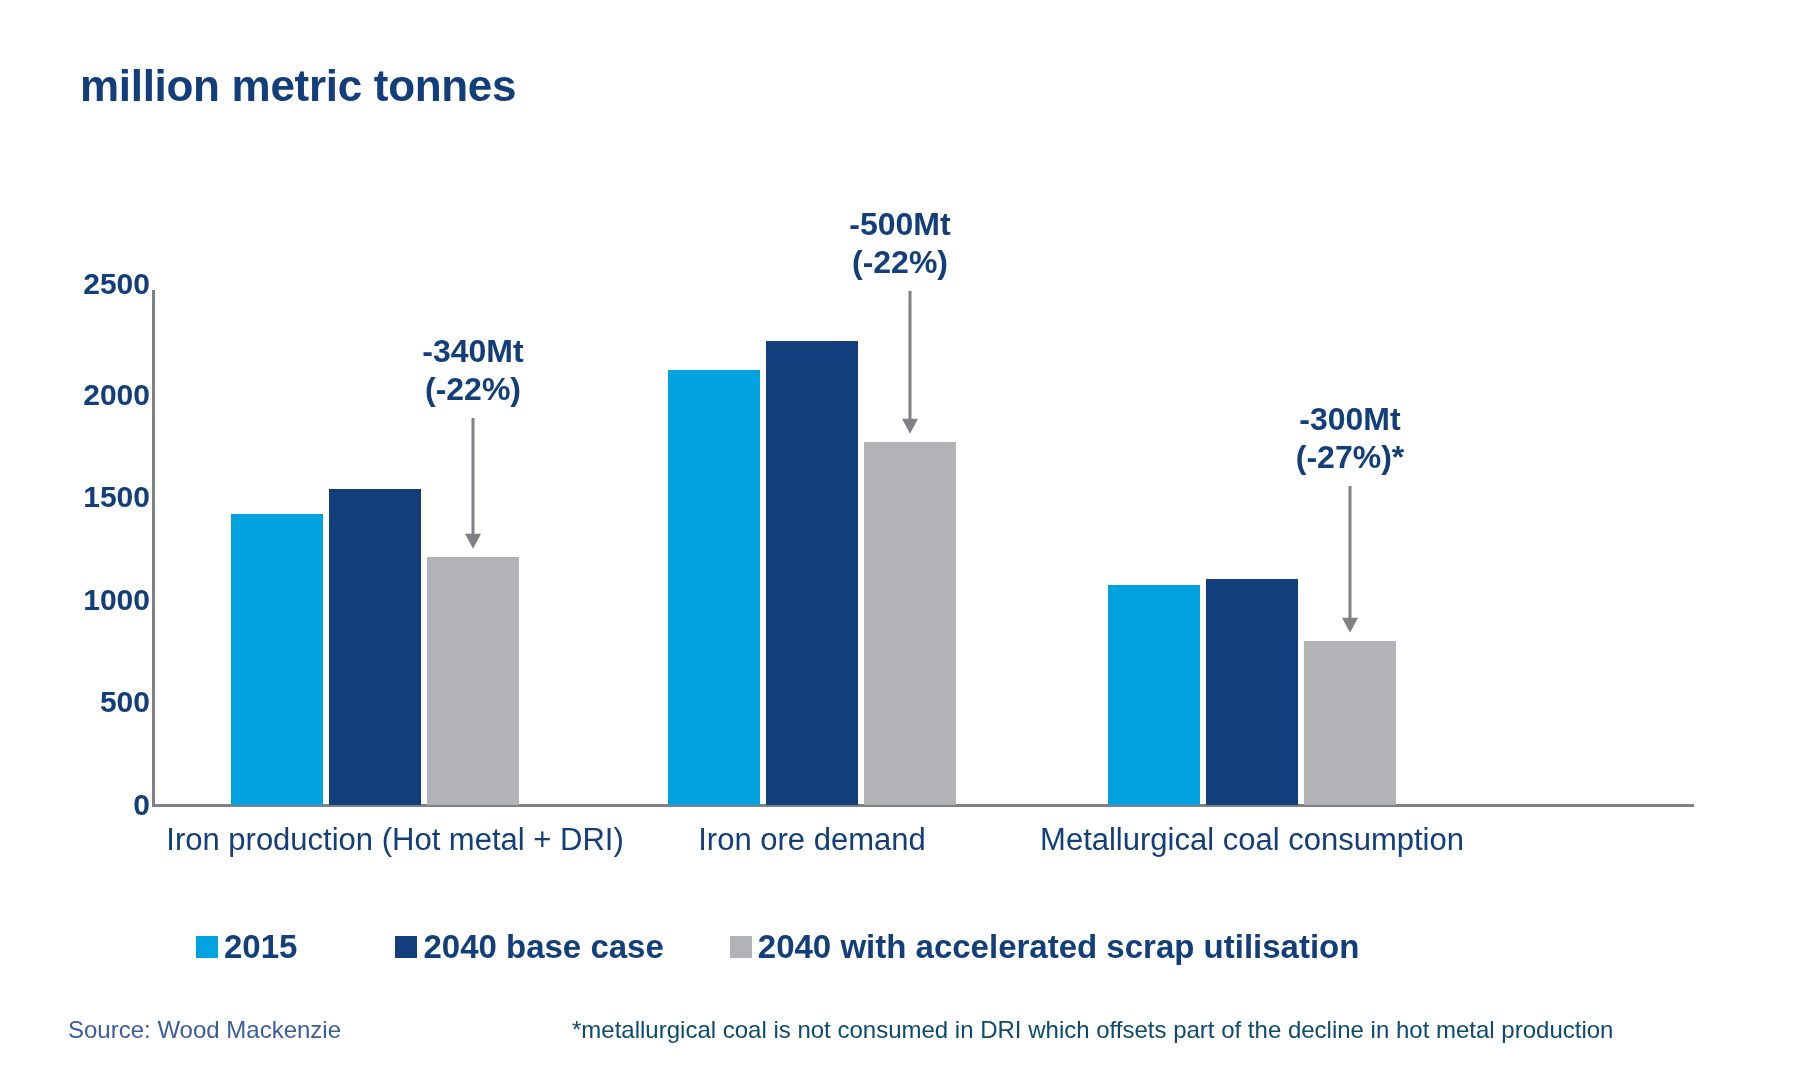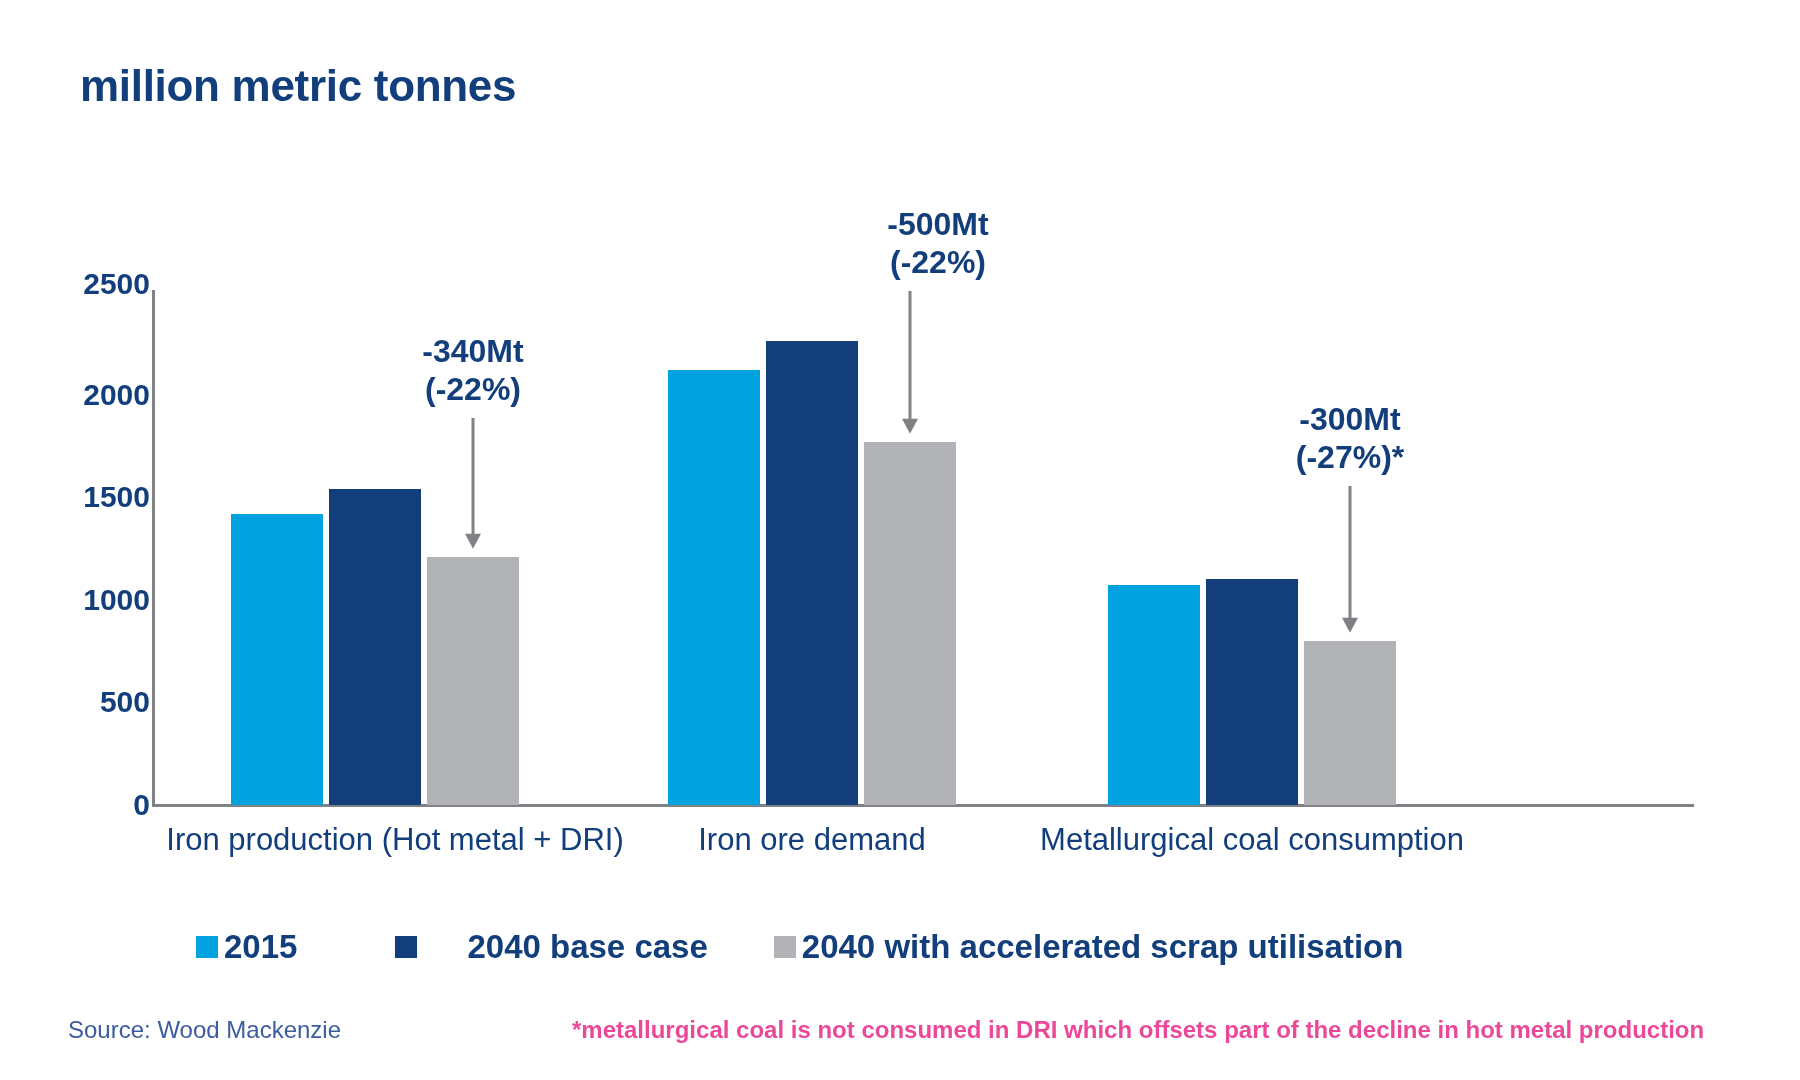--- a/index.html
+++ b/index.html
@@ -159,25 +159,24 @@
     top: 0;
     color: #3B5C9E;
     font-size: 24px;
     white-space: nowrap;
     transform: translateY(-50%);
   }
   #footnote-text {
     position: absolute;
     left: 572px;
     top: 0;
-    color: #ec4899;
+    color: #0c4a6e;
     font-size: 24px;
     white-space: nowrap;
     transform: translateY(-50%);
-    font-weight: bold;
   }
 </style>
 </head>
 <body>
 
 <div id="title">
   <span class="tline">million metric tonnes</span>
 </div>
 
 <div id="plot">
@@ -208,21 +207,21 @@
 
   <div id="callouts-layer">
       <div class="callout" style="left: 473px; top: 332px;">
         <span class="cl">-340Mt</span>
         <span class="cl">(-22%)</span>
       </div>
       <div class="arrow-wrap" style="left: 473px; top: 418px; width: 24px; height: 130.708px;"><svg width="24" height="130.70799999999997" viewBox="0 0 24 130.70799999999997">
           <line x1="12" y1="0" x2="12" y2="117.70799999999997" stroke="#808184" stroke-width="3"></line>
           <polygon points="4,115.70799999999997 20,115.70799999999997 12,130.70799999999997" fill="#808184"></polygon>
         </svg></div>
-      <div class="callout" style="left: 938px; top: 205px;">
+      <div class="callout" style="left: 900px; top: 205px;">
         <span class="cl">-500Mt</span>
         <span class="cl">(-22%)</span>
       </div>
       <div class="arrow-wrap" style="left: 910px; top: 291px; width: 24px; height: 142.796px;"><svg width="24" height="142.796" viewBox="0 0 24 142.796">
           <line x1="12" y1="0" x2="12" y2="129.796" stroke="#808184" stroke-width="3"></line>
           <polygon points="4,127.79599999999999 20,127.79599999999999 12,142.796" fill="#808184"></polygon>
         </svg></div>
       <div class="callout" style="left: 1350px; top: 400px;">
         <span class="cl">-300Mt</span>
         <span class="cl">(-27%)*</span>
@@ -238,21 +237,21 @@
       <div class="xcat" style="left: 812px;">Iron ore demand</div>
       <div class="xcat" style="left: 1252px;">Metallurgical coal consumption</div>
     </div>
 </div>
 
 <div id="legend">
     <div class="legend-item" style="margin-left: 0px;">
       <span class="legend-swatch" style="background: rgb(0, 163, 224);"></span>
       <span class="legend-label">2015</span>
     </div>
-    <div class="legend-item" style="margin-left: 98px; gap: 44px;">
+    <div class="legend-item" style="margin-left: 98px;">
       <span class="legend-swatch" style="background: rgb(18, 62, 124);"></span>
       <span class="legend-label">2040 base case</span>
     </div>
     <div class="legend-item" style="margin-left: 66px;">
       <span class="legend-swatch" style="background: rgb(177, 179, 182);"></span>
       <span class="legend-label">2040 with accelerated scrap utilisation</span>
     </div>
   </div>
 
 <div id="footer">

